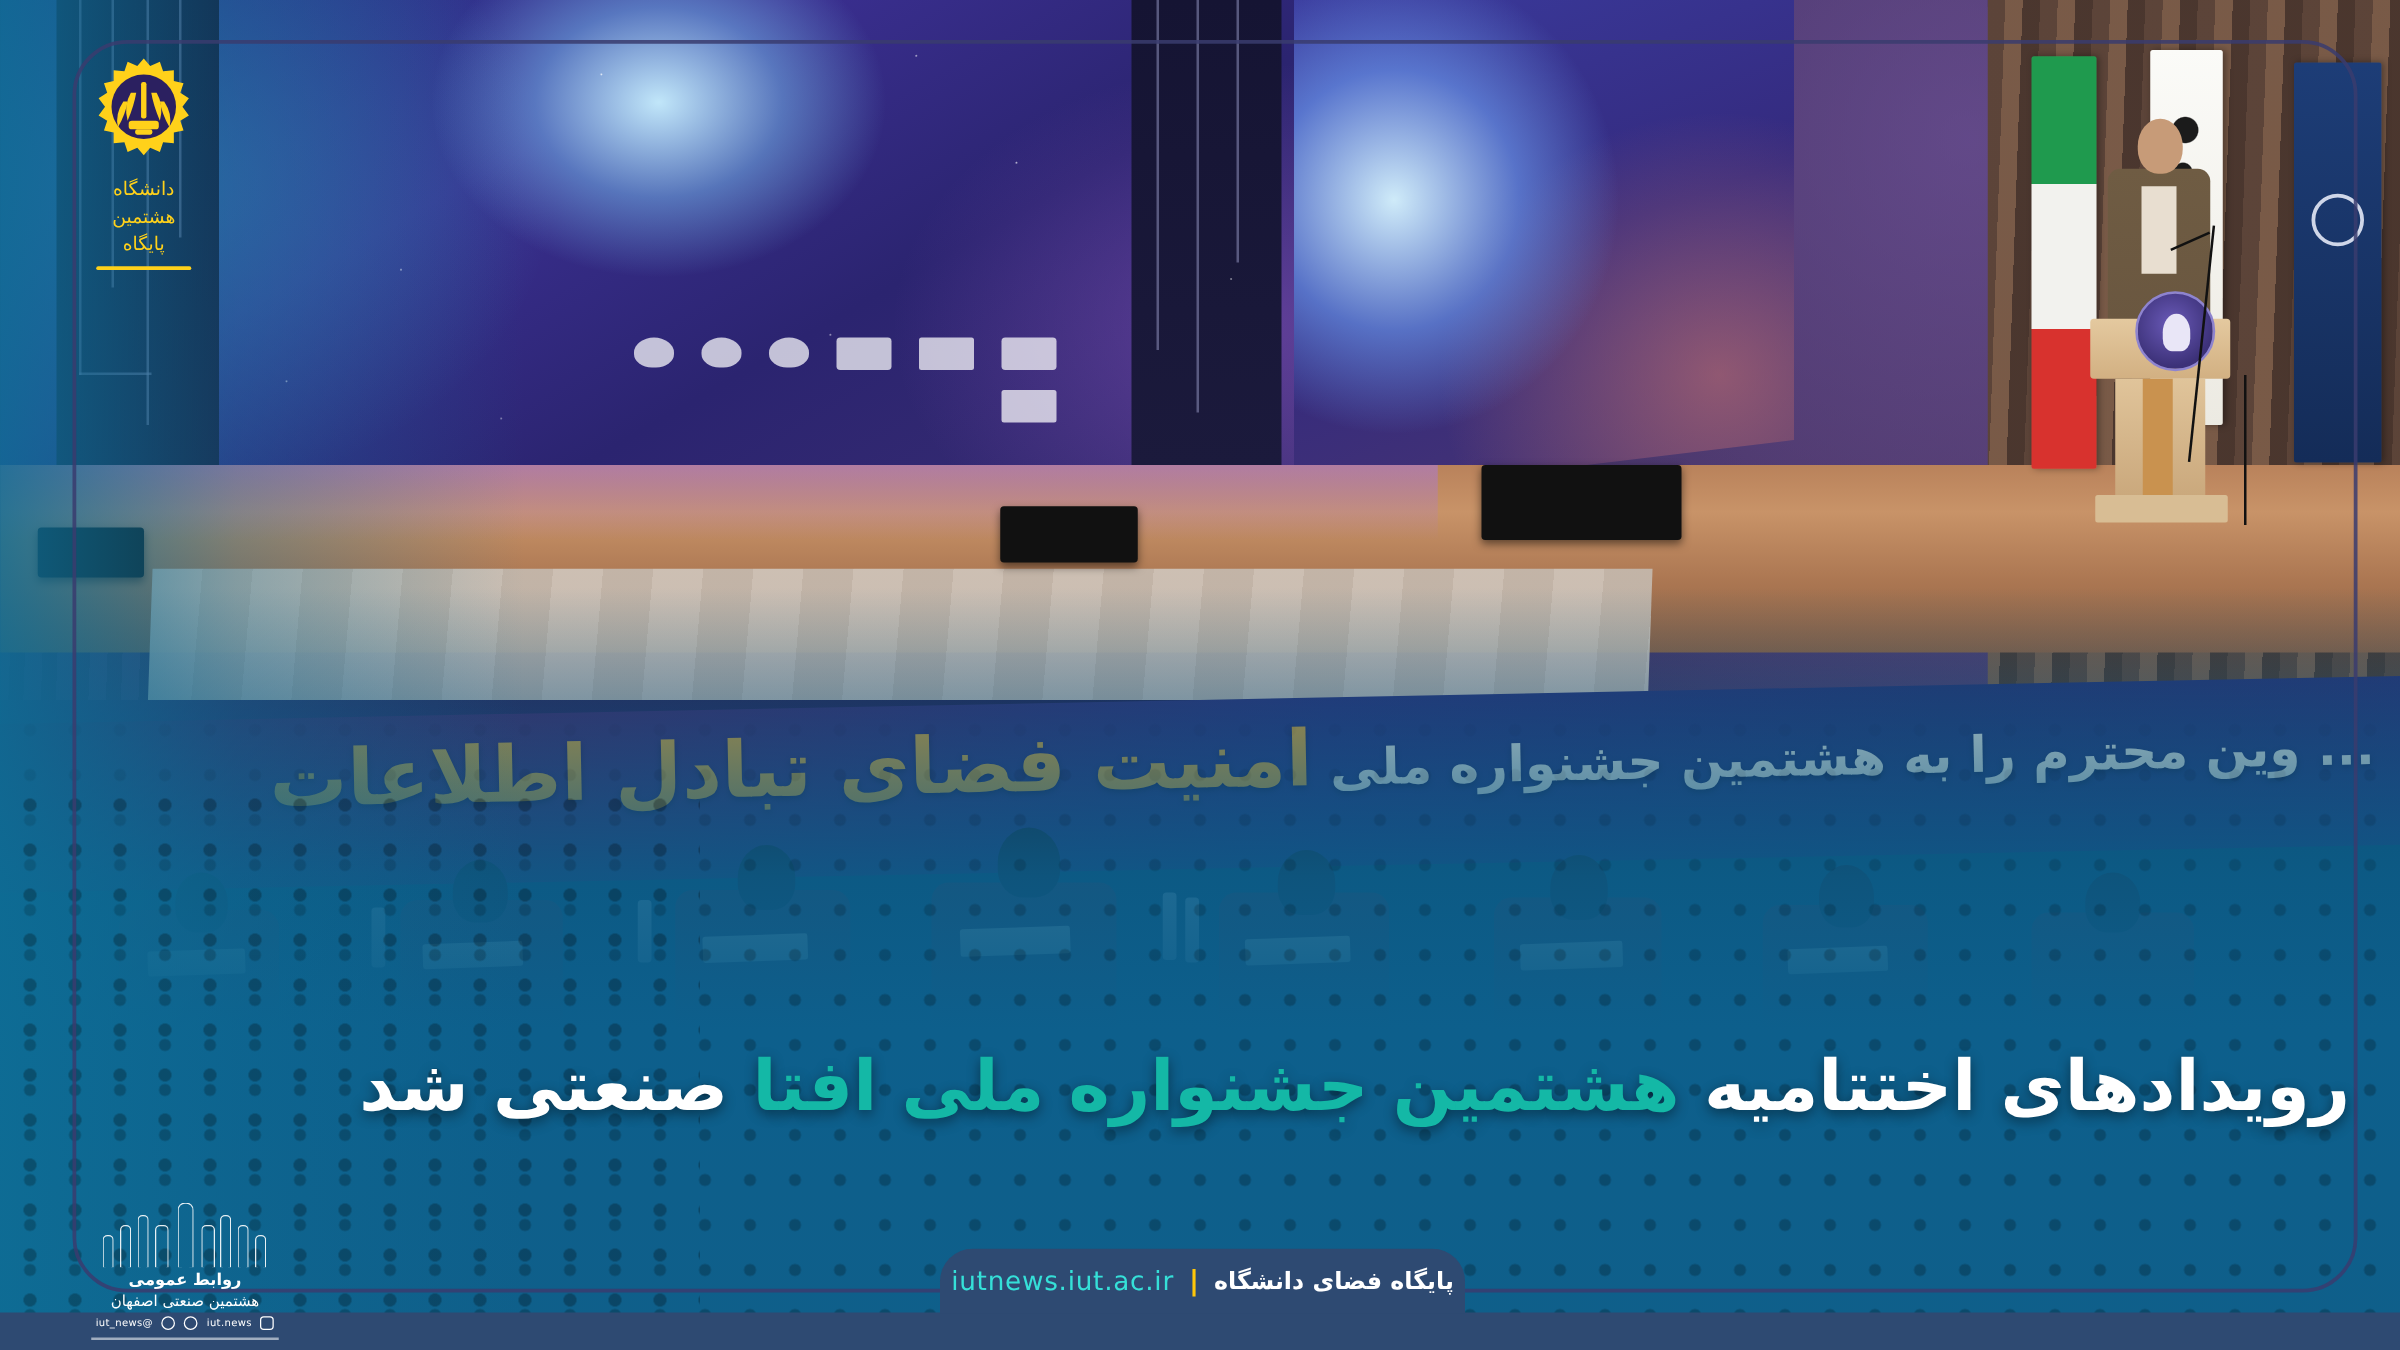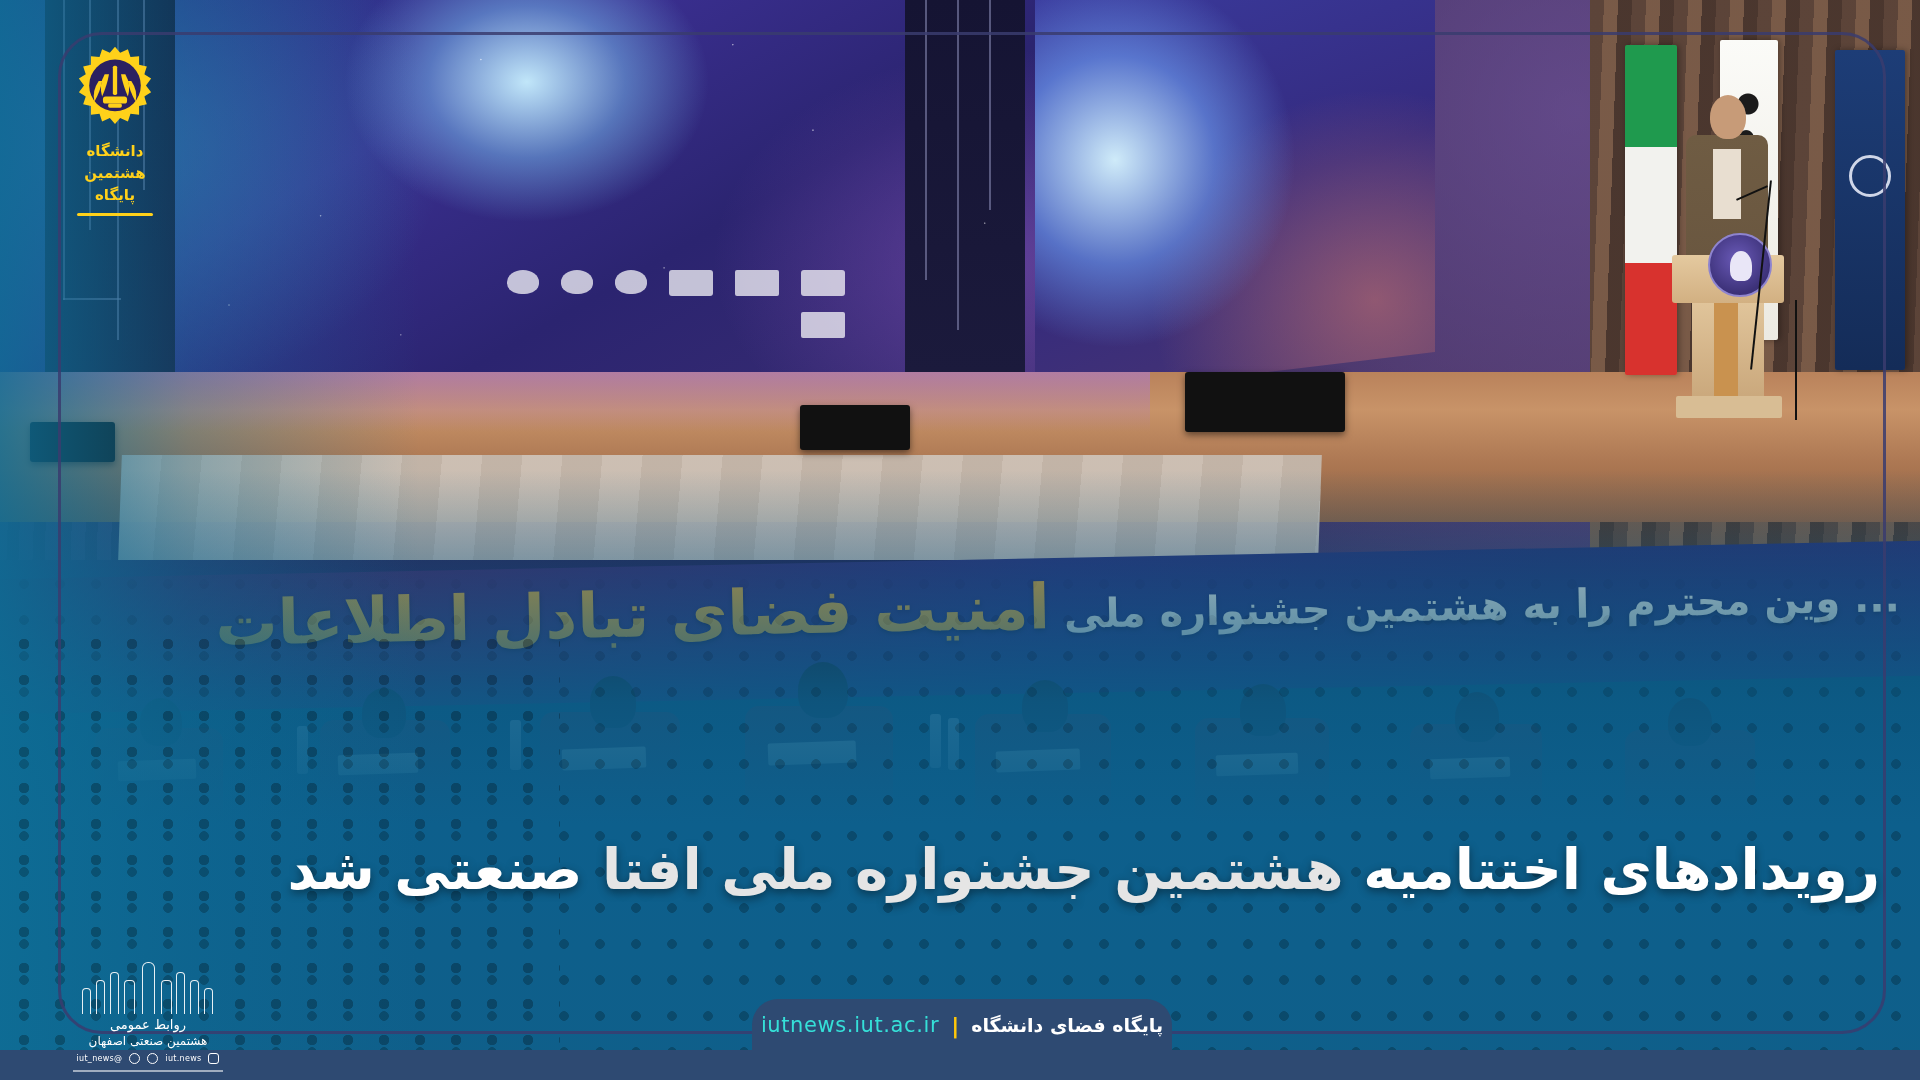--- a/index.html
+++ b/index.html
@@ -168,49 +168,49 @@
 
   
   .frame{
     position:absolute;left:58px;top:32px;width:1828px;height:1002px;
     border:3px solid rgba(58,60,110,.85);border-radius:44px;pointer-events:none;
   }
 
   
   .iut-logo{position:absolute;left:60px;top:45px;width:110px;text-align:center;}
   .iut-seal{width:86px;height:86px;margin:0 auto;position:relative;}
-  .iut-name{margin-top:10px;font-size:15px;line-height:1.45;color:#ffd11a;font-weight:bold;direction:rtl;}
+  .iut-name{margin-top:10px;font-size:15px;line-height:1.45;color:#ffd11a;font-weight:normal;direction:rtl;}
   .iut-rule{width:76px;height:3px;background:#ffd11a;margin:7px auto 0;border-radius:2px;}
 
   
   .headline{
     position:absolute;right:40px;left:300px;top:836px;
     text-align:right;direction:rtl;font-weight:bold;
     font-size:56px;line-height:1.2;color:#ffffff;
     text-shadow:0 3px 10px rgba(0,0,0,.45);
     white-space:nowrap;
   }
-  .headline .hl{color:#e5e5e5;}
+  .headline .hl{color:#14b8a6;}
 
   
   .footer-pill{
     position:absolute;left:752px;top:999px;width:420px;height:52px;
     background:#2e4a72;border-radius:26px 26px 0 0;
     display:flex;align-items:center;justify-content:center;gap:12px;direction:rtl;
   }
   .footer-fa{font-size:19px;color:#ffffff;font-weight:bold;}
   .footer-sep{color:#ffc709;font-size:22px;font-weight:bold;}
   .footer-url{font-size:21px;color:#35e0d8;letter-spacing:.6px;direction:ltr;font-family:"DejaVu Sans","Liberation Sans",sans-serif;}
   .footer-bar{position:absolute;left:0;top:1050px;width:1920px;height:30px;background:#2e4a72;}
 
   
   .pr{position:absolute;left:58px;top:958px;width:180px;text-align:center;color:#fff;}
   .pr-art{height:56px;position:relative;}
   .pr-col{position:absolute;bottom:0;width:9px;border:1.6px solid rgba(255,255,255,.9);border-bottom:none;border-radius:4px 4px 0 0;}
-  .pr-t1{font-size:13px;font-weight:normal;direction:rtl;letter-spacing:1px;margin-top:3px;}
+  .pr-t1{font-size:13px;font-weight:bold;direction:rtl;letter-spacing:1px;margin-top:3px;}
   .pr-t2{font-size:12px;direction:rtl;margin-top:2px;}
   .pr-social{display:flex;gap:7px;align-items:center;justify-content:center;margin-top:5px;font-size:8px;letter-spacing:.3px;}
   .pr-ic{width:11px;height:11px;border:1.4px solid #fff;border-radius:3px;display:inline-block;}
   .pr-ic.tg{border-radius:50%;}
   .pr-rule{width:150px;height:1.5px;background:rgba(255,255,255,.55);margin:6px auto 0;}
 </style>
 </head>
 <body>
 
 <div class="stage">

